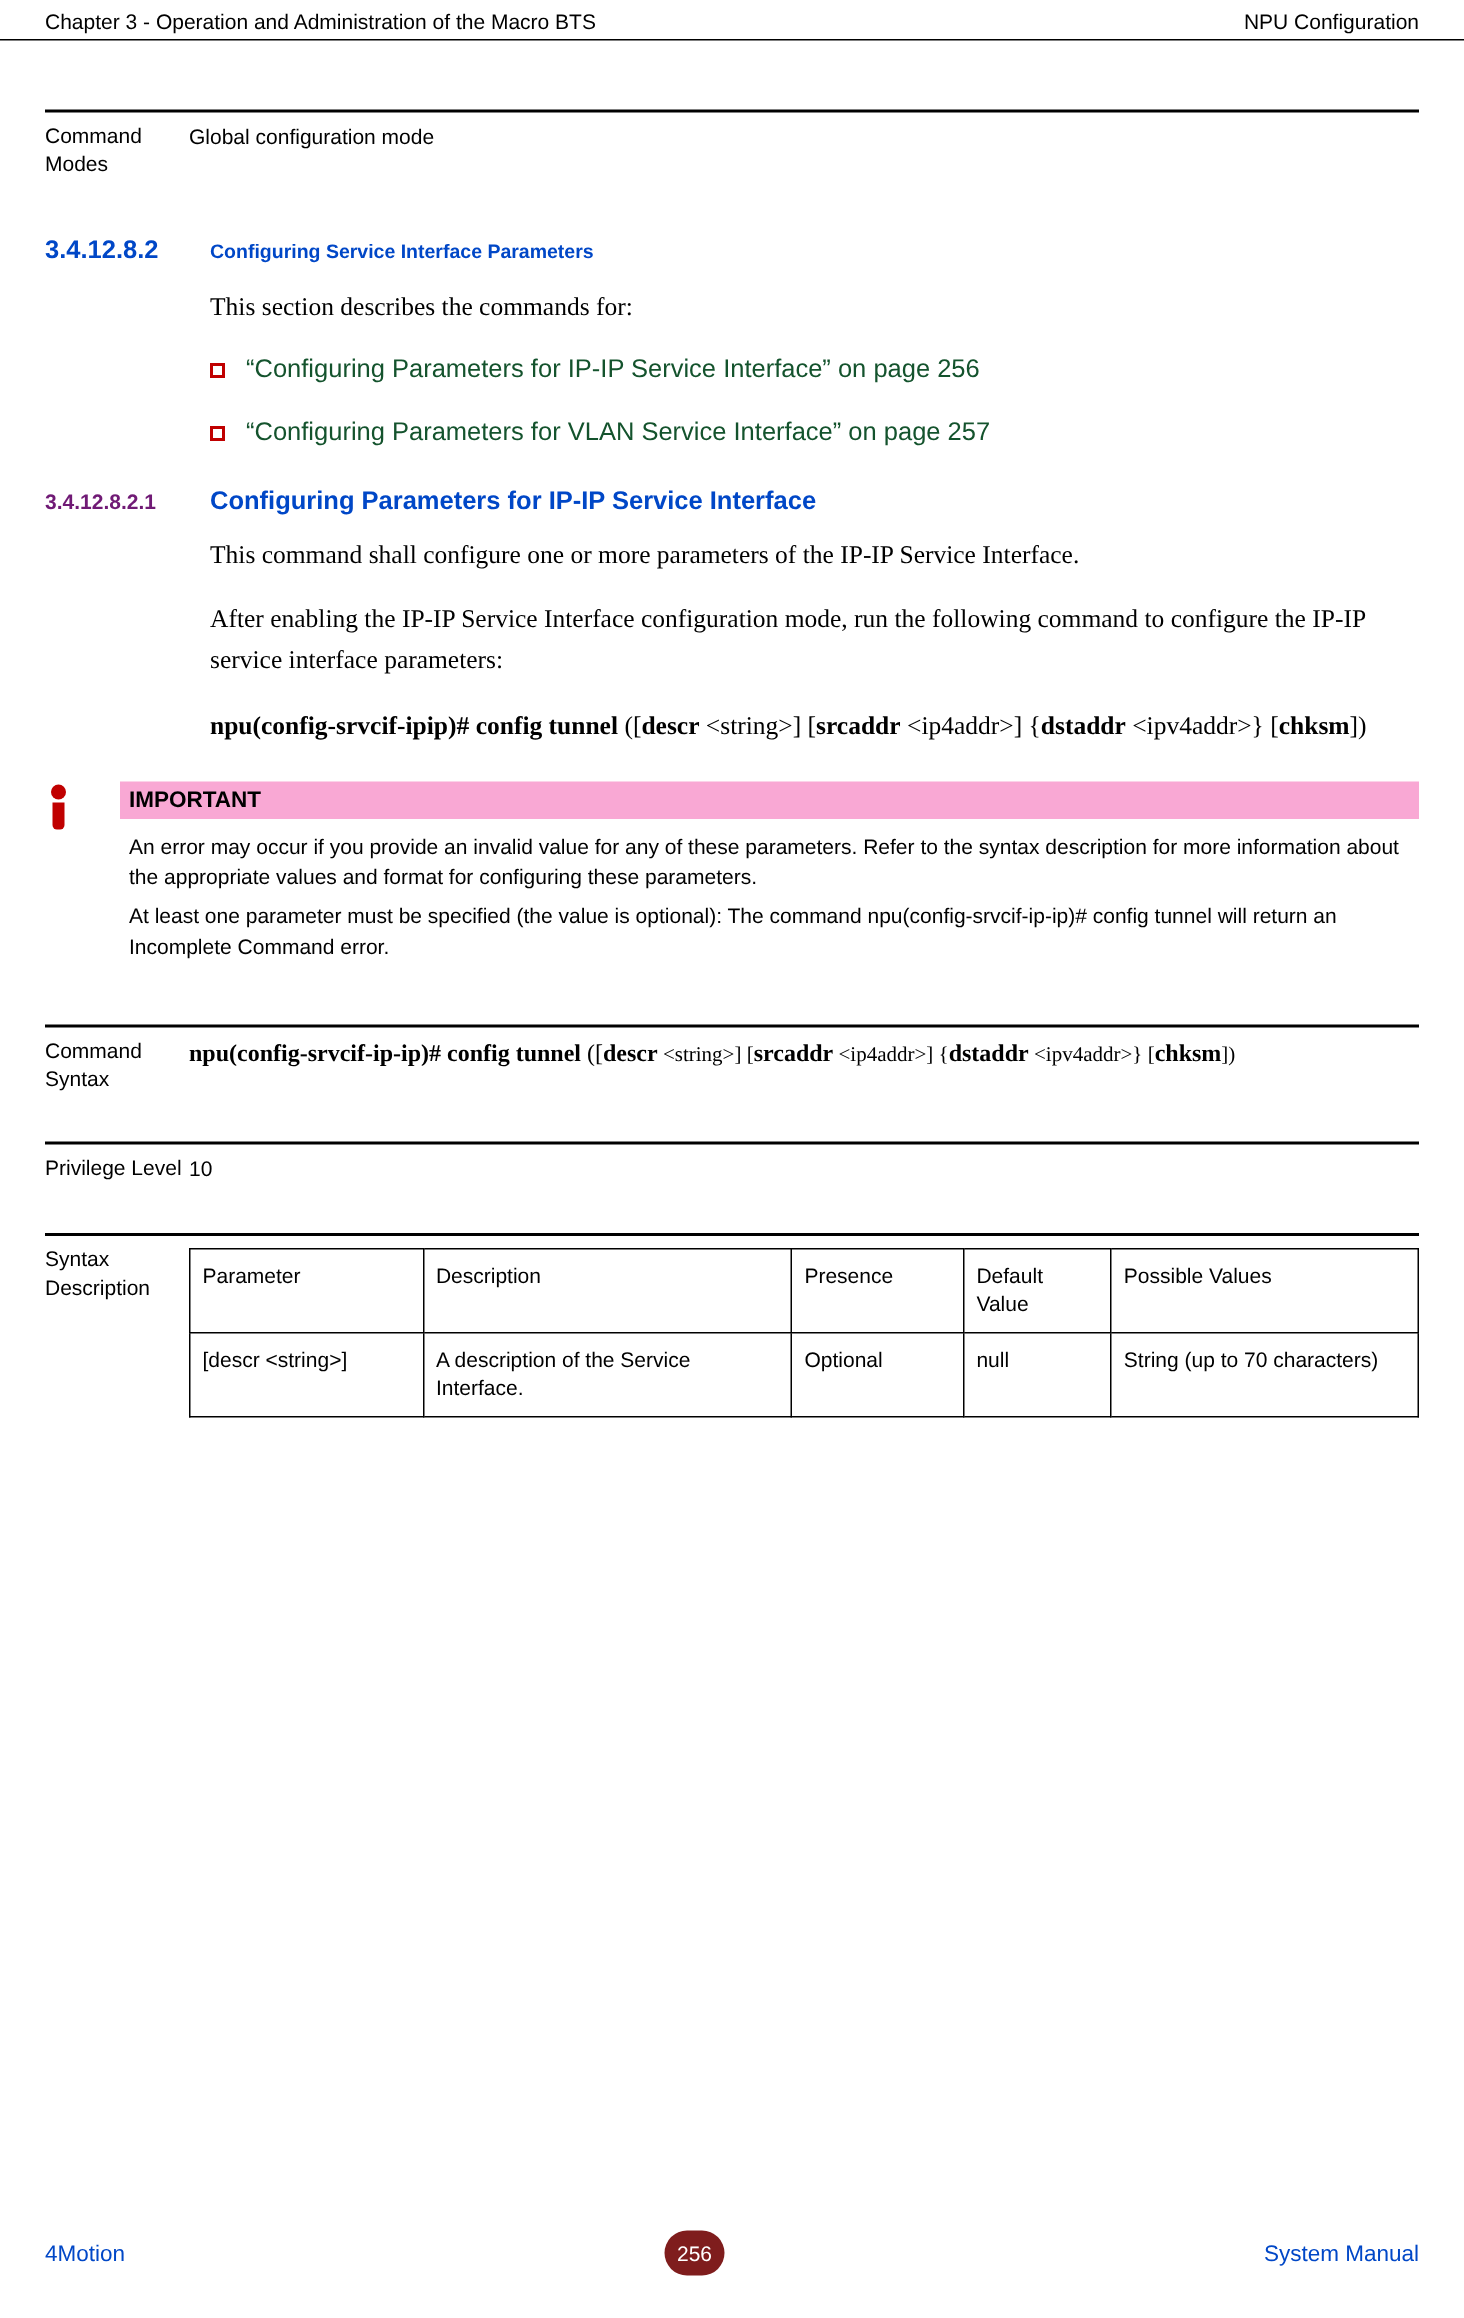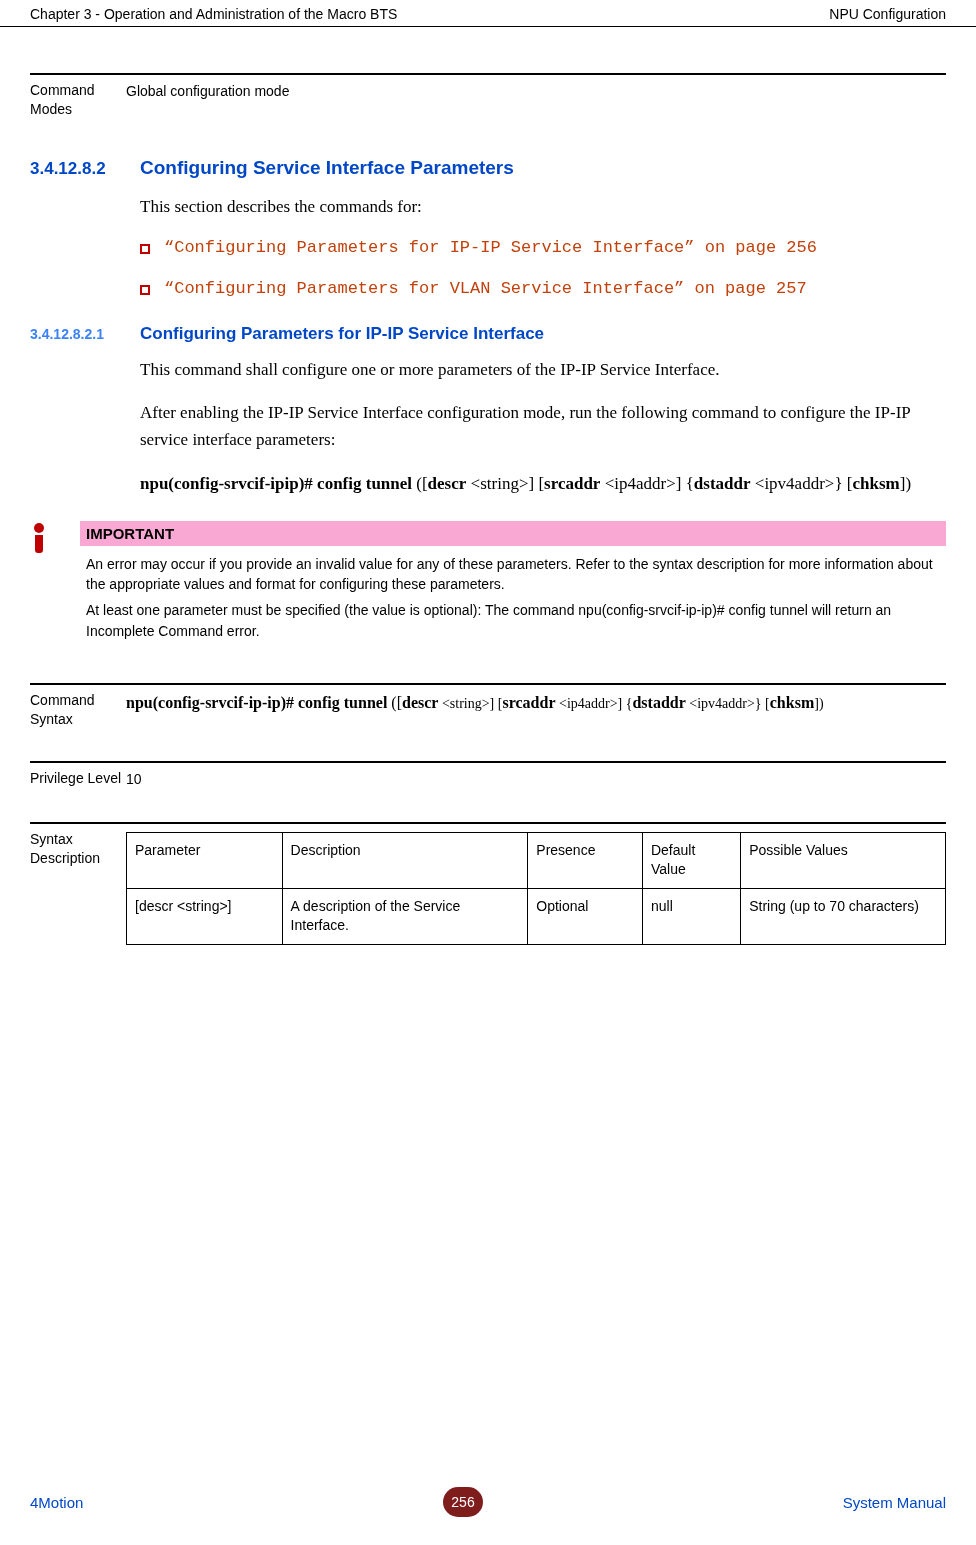--- a/index.html
+++ b/index.html
@@ -47,21 +47,21 @@
     .sec-num {
       width: 110px;
       color: #0047c7;
       font-weight: bold;
       font-size: 17px;
       flex-shrink: 0;
     }
     .sec-title {
       color: #0047c7;
       font-weight: bold;
-      font-size: 19px;
+      font-size: 13px;
     }
     .body-area {
       margin-left: 110px;
     }
     .body-text {
       font-family: Georgia, "Times New Roman", serif;
       font-size: 17px;
       line-height: 1.6;
       margin-bottom: 16px;
     }
@@ -76,32 +76,32 @@
     }
     .bullet-marker {
       width: 10px;
       height: 10px;
       border: 2px solid #c00000;
       margin-top: 6px;
       margin-right: 14px;
       flex-shrink: 0;
     }
     .bullet-text {
-      font-family: Liberation Mono, monospace;
-      font-size: 17px;
-      color: #c2410c;
+      font-family: Liberation Sans, sans-serif;
+      font-size: 17px;
+      color: #14532d;
     }
     .sub-heading-row {
       display: flex;
       align-items: baseline;
       margin-bottom: 12px;
     }
     .sub-num {
       width: 110px;
-      color: #3b82f6;
+      color: #701a75;
       font-weight: bold;
       font-size: 14px;
       flex-shrink: 0;
     }
     .sub-title {
       color: #0047c7;
       font-weight: bold;
       font-size: 17px;
     }
     .cmd-line {

